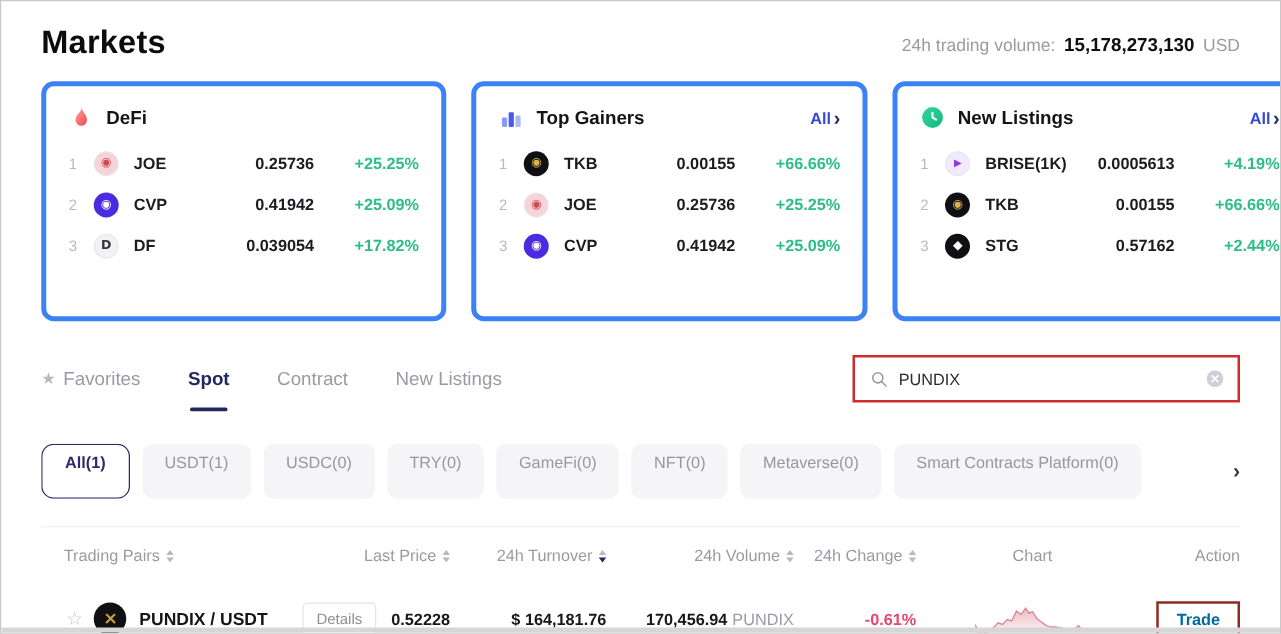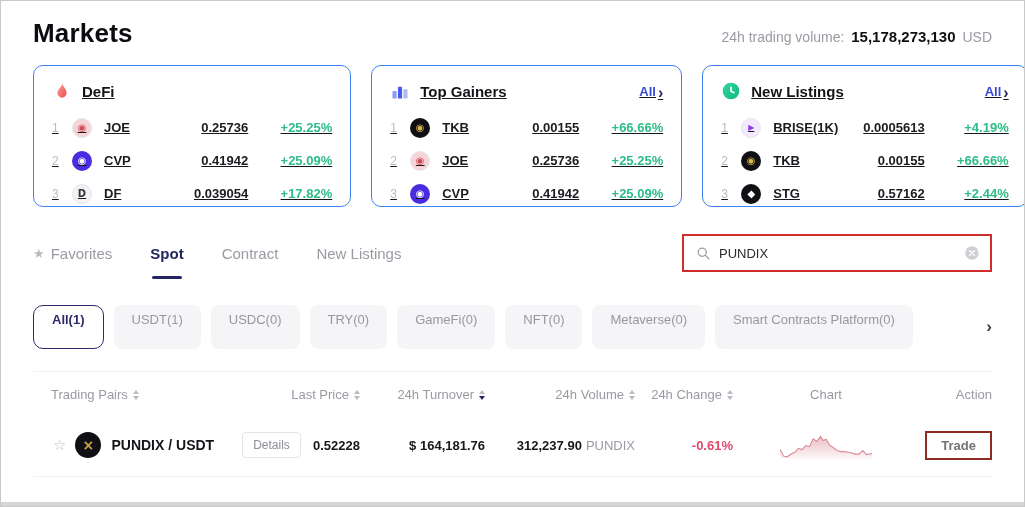--- a/index.html
+++ b/index.html
@@ -16,21 +16,21 @@
   .bottom-strip { position:absolute; bottom:0; left:0; width:100%; height:4px; background:#d6d6d6; }
 
   
   .topbar { display:flex; justify-content:space-between; align-items:flex-end; padding-top:14px; height:48px; }
   .page-title { font-size:26px; font-weight:800; color:#0c0c10; letter-spacing:.2px; }
   .vol { font-size:14px; color:#9a9aa3; padding-bottom:4px; }
   .vol b { color:#101014; font-size:15px; margin:0 3px; }
 
   
   .cards { display:flex; gap:20px; margin-top:16px; }
-  .card { flex:1; border:1px solid #3b82f6; border-radius:10px; padding:15px 18px 10px; height:142px; background:#fff;text-decoration:underline; }
+  .card { flex:1; border:4px solid #3b82f6; border-radius:10px; padding:15px 18px 10px; height:192px; background:#fff; }
   .card-head { display:flex; align-items:center; gap:10px; }
   .card-icon { width:20px; height:20px; display:inline-flex; }
   .card-title { font-size:15px; font-weight:700; color:#141418; }
   .card-all { margin-left:auto; font-size:13px; font-weight:700; color:#3648d6; cursor:pointer; text-decoration:none; display:flex; align-items:flex-end; gap:2px; }
   .card-all .chev { color:#262a66; font-size:16px; font-weight:700; line-height:13px; }
   .card-rows { margin-top:10px; }
   .crow { display:flex; align-items:center; height:33px; gap:8px; }
   .crank { width:12px; font-size:12px; color:#b9b9c1; }
   .cicon { width:20px; height:20px; border-radius:50%; display:inline-flex; align-items:center; justify-content:center;
            font-size:10px; font-weight:700; font-family:"DejaVu Sans", sans-serif; flex:none; }
@@ -319,37 +319,37 @@
   <div class="trow">
     <div class="td col0">
       <span class="fav-star">☆</span>
       <span class="cicon big" id="row-coin-icon" style="background: rgb(16, 16, 20); color: rgb(201, 165, 63);">×</span>
       <span class="pair">PUNDIX / USDT</span>
       <button class="details">Details</button>
     </div>
     <div class="td col1">0.52228</div>
     <div class="td col2">$ 164,181.76</div>
     <div class="td col3">
-      <span>312,237.90</span>
+      <span>170,456.94</span>
       <span class="unit">PUNDIX</span>
     </div>
     <div class="td col4 change-down" style="color: rgb(225, 74, 109);">-0.61%</div>
     <div class="td col5" id="chart-cell">
         <svg width="92" height="30" viewBox="0 0 100 32" preserveAspectRatio="none">
           <defs>
             <linearGradient id="sf" x1="0" y1="0" x2="0" y2="1">
               <stop offset="0" stop-color="#dc8a94" stop-opacity="0.55"></stop>
               <stop offset="1" stop-color="#dc8a94" stop-opacity="0.05"></stop>
             </linearGradient>
           </defs>
           <path d="M0.0,20.9 L4.0,28.1 L8.0,28.6 L12.0,25.7 L16.0,23.8 L20.0,19.5 L24.0,20.9 L28.0,16.6 L32.0,17.8 L36.0,9.4 L40.0,12.3 L44.0,7.0 L47.0,11.3 L50.0,9.9 L54.0,16.1 L58.0,19.0 L62.0,21.9 L66.0,23.1 L70.0,23.1 L74.0,23.8 L78.0,24.5 L82.0,25.7 L86.0,25.7 L90.0,21.9 L94.0,26.2 L100.0,25.0 L100,31.5 L0,31.5 Z" fill="url(#sf)"></path>
           <path d="M0.0,20.9 L4.0,28.1 L8.0,28.6 L12.0,25.7 L16.0,23.8 L20.0,19.5 L24.0,20.9 L28.0,16.6 L32.0,17.8 L36.0,9.4 L40.0,12.3 L44.0,7.0 L47.0,11.3 L50.0,9.9 L54.0,16.1 L58.0,19.0 L62.0,21.9 L66.0,23.1 L70.0,23.1 L74.0,23.8 L78.0,24.5 L82.0,25.7 L86.0,25.7 L90.0,21.9 L94.0,26.2 L100.0,25.0" fill="none" stroke="#dc8a94" stroke-width="1.2"></path>
         </svg>
       </div>
     <div class="td col6">
       <span class="trade-annot" style="border-color: rgb(142, 43, 34);">
-        <button class="trade" style="color: #737373;">Trade</button>
+        <button class="trade" style="color: #0369a1;">Trade</button>
       </span>
     </div>
   </div>
 
 </div>
 <div class="bottom-strip"></div>
 
 </body></html>

